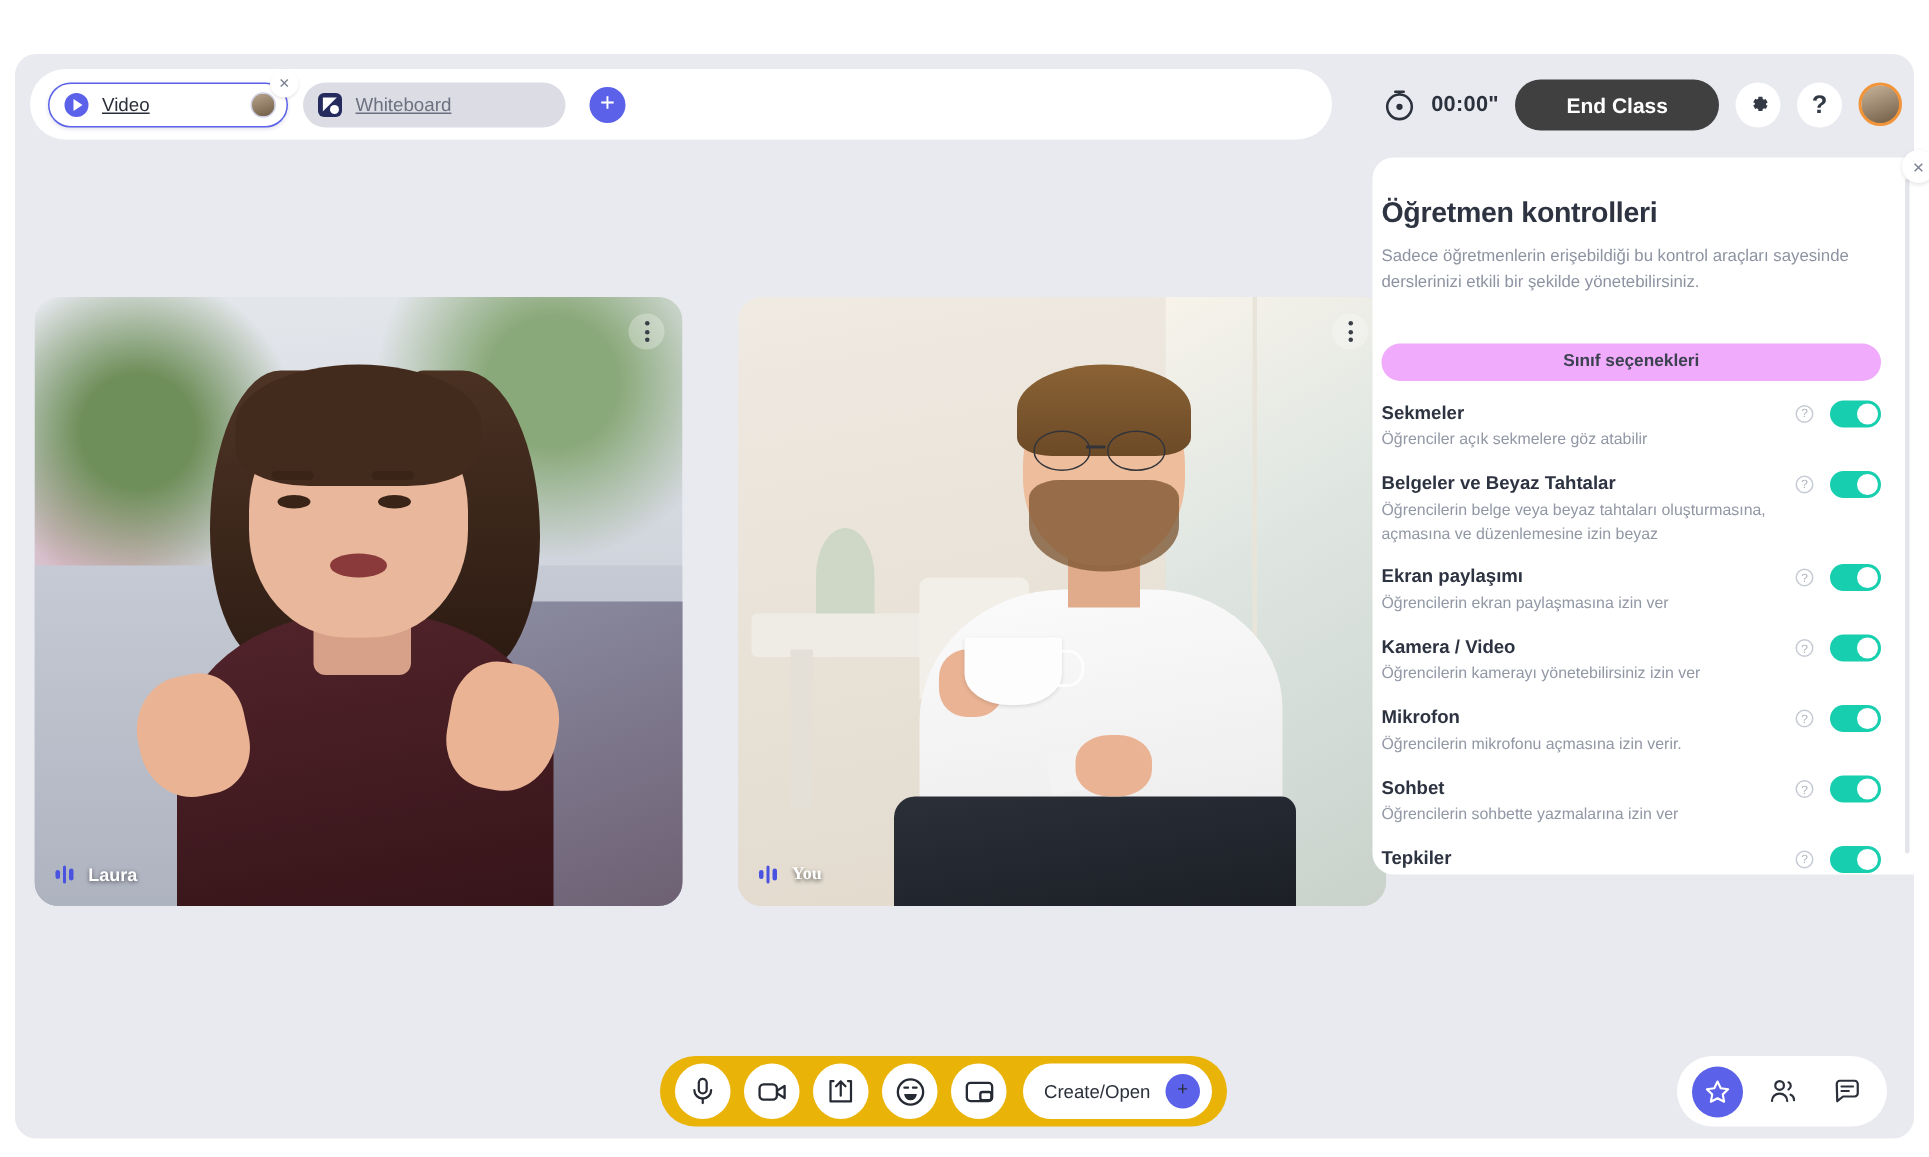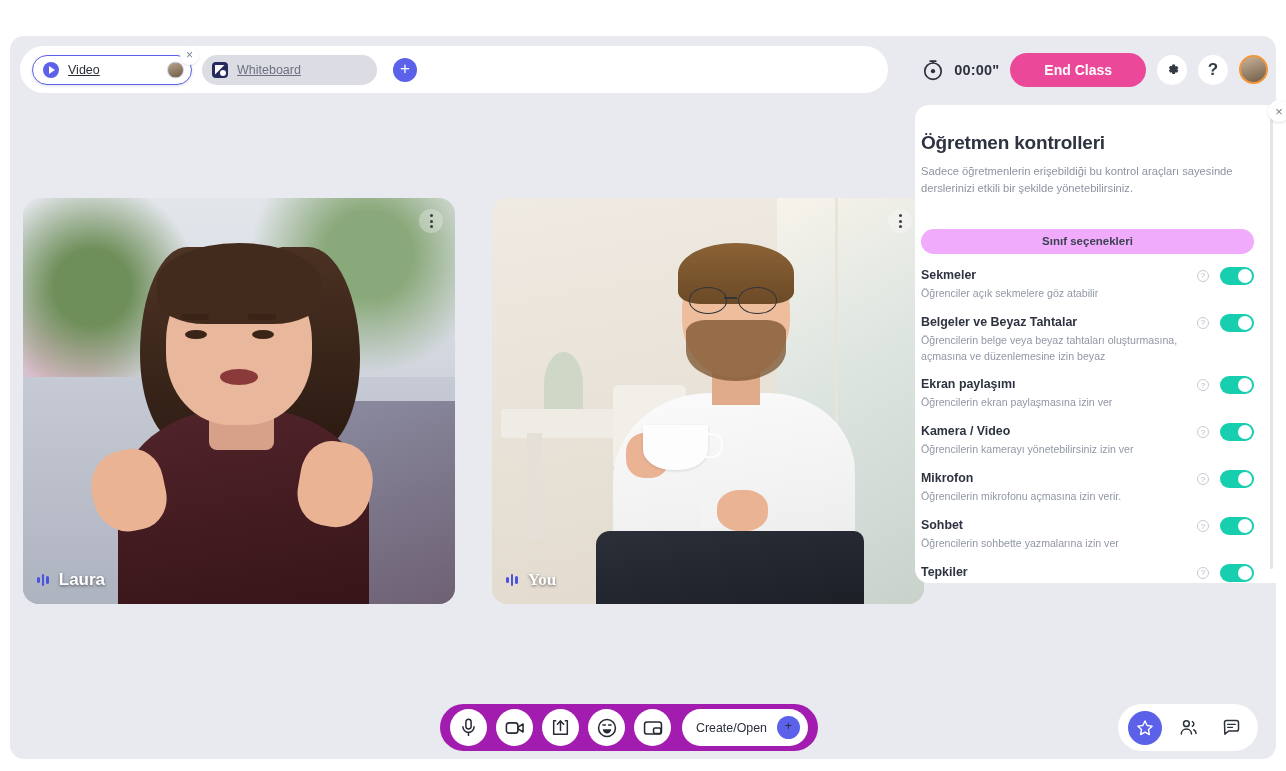--- a/index.html
+++ b/index.html
@@ -129,21 +129,21 @@
     height: 47px;
     display: flex;
     align-items: center;
     gap: 11px;
   }
   .timer-wrap { display: flex; align-items: center; gap: 9px; }
   .timer-text {
     font-size: 14.5px; font-weight: bold; color: #2c323d; letter-spacing: .2px;
   }
   .end-class {
-    background: #ec4899; color: #fff;
+    background: #404040; color: #fff;
     font-size: 14px; font-weight: bold;
     border: none; border-radius: 21px;
     height: 34px; padding: 0 34px; cursor: pointer;
     font-family: "Liberation Sans", sans-serif;
   }
   .circ-btn {
     width: 30px; height: 30px; border-radius: 50%;
     background: #ffffff;
     display: flex; align-items: center; justify-content: center;
     cursor: pointer; color: #333a45;
@@ -331,21 +331,21 @@
     cursor: pointer;
   }
   .tile-menu i {
     display:block; width:3px; height:3px; border-radius:50%; background:#3b3f48;
   }
   .tile-name {
     position: absolute; left: 14px; bottom: 14px;
     display: flex; align-items: center; gap: 10px;
   }
   .tile-name span {
-    color: #ffffff; font-size: 17px; font-weight: bold;
+    color: #ffffff; font-size: 12px; font-weight: bold;
     text-shadow: 0 1px 3px rgba(0,0,0,.55);
   }
   .wave { display:flex; align-items:center; gap:2px; height:13px; }
   .wave i { width:2.6px; border-radius:2px; background:#4a53e0; display:block; }
   .wave i:nth-child(1){ height:6px; }
   .wave i:nth-child(2){ height:12px; }
   .wave i:nth-child(3){ height:8px; }
 
   
   .panel {
@@ -413,21 +413,21 @@
   .panel-scroll {
     position: absolute; right: 3px; top: 14px;
     width: 3px; height: 450px; background: #e3e5eb; border-radius: 2px;
   }
 
   
   .bottombar {
     position: absolute;
     left: 440px; top: 704px;
     height: 47px;
-    background: #a21caf;
+    background: #eab308;
     border-radius: 24px;
     display: flex; align-items: center;
     padding: 0 10px; gap: 9px;
   }
   .bb-btn {
     width: 37px; height: 37px; border-radius: 50%;
     background: #ffffff;
     display: flex; align-items: center; justify-content: center;
     cursor: pointer; color: #262a33;
   }

